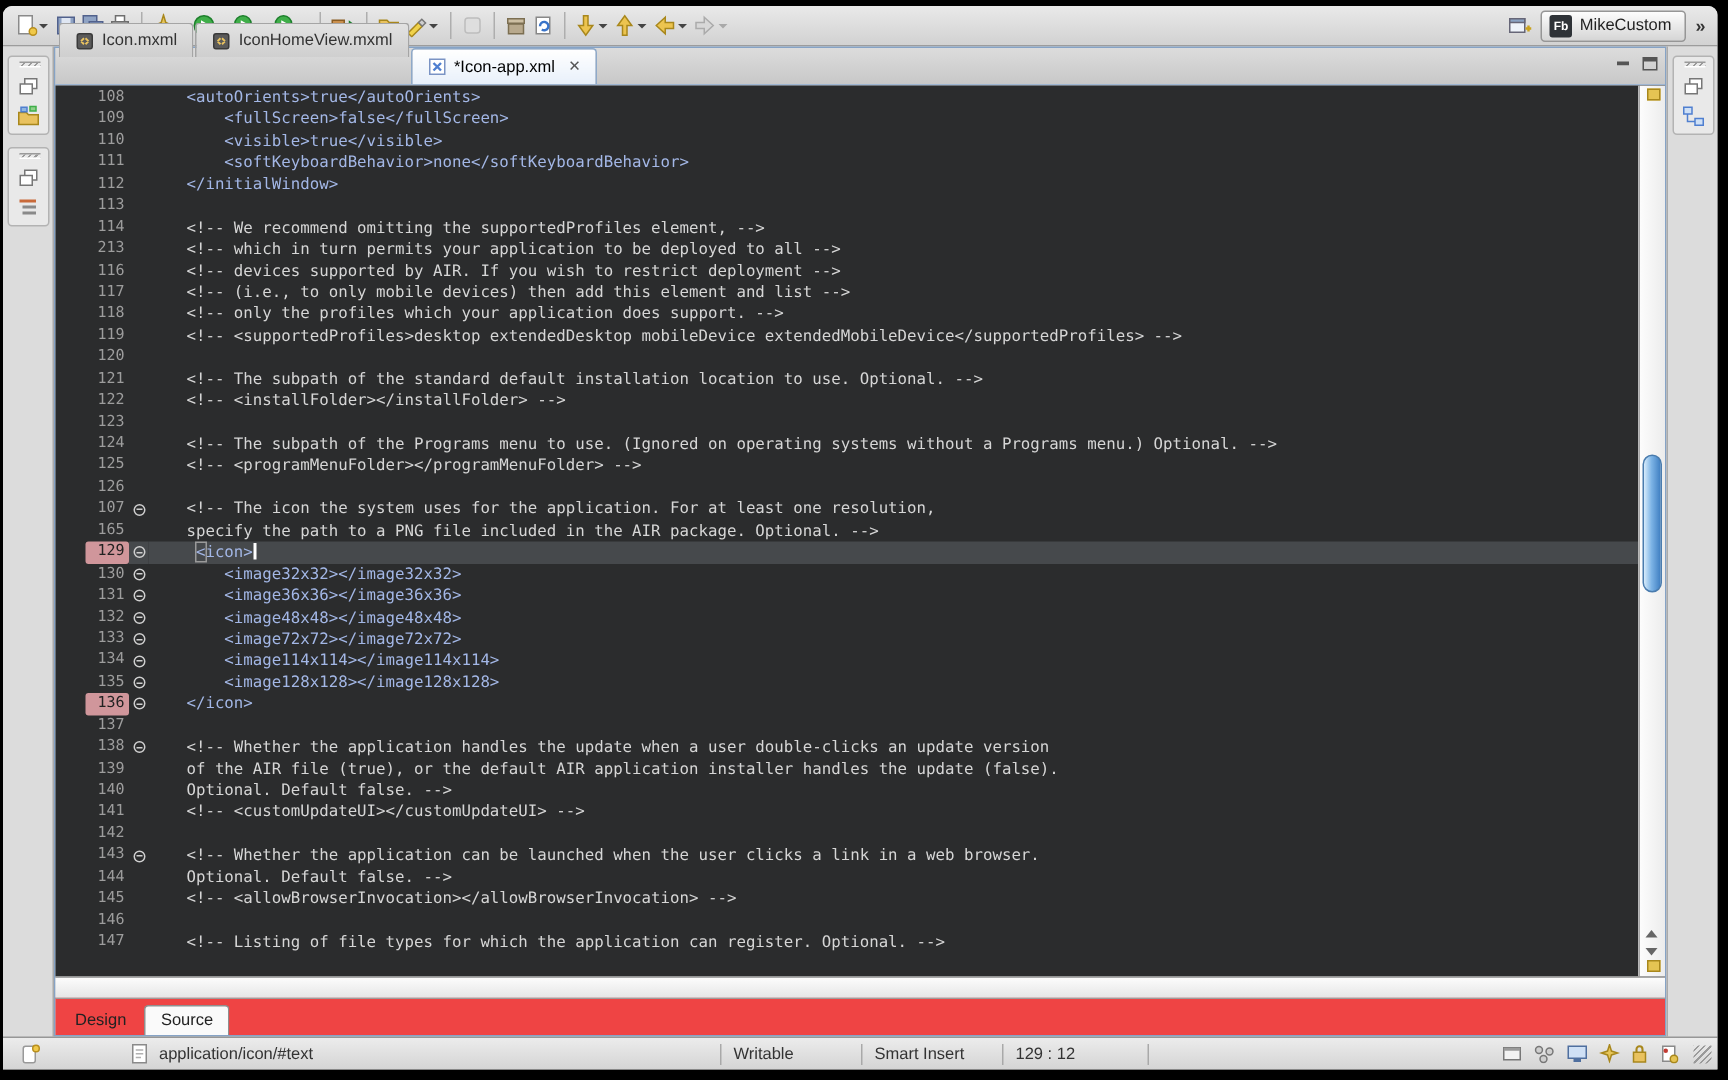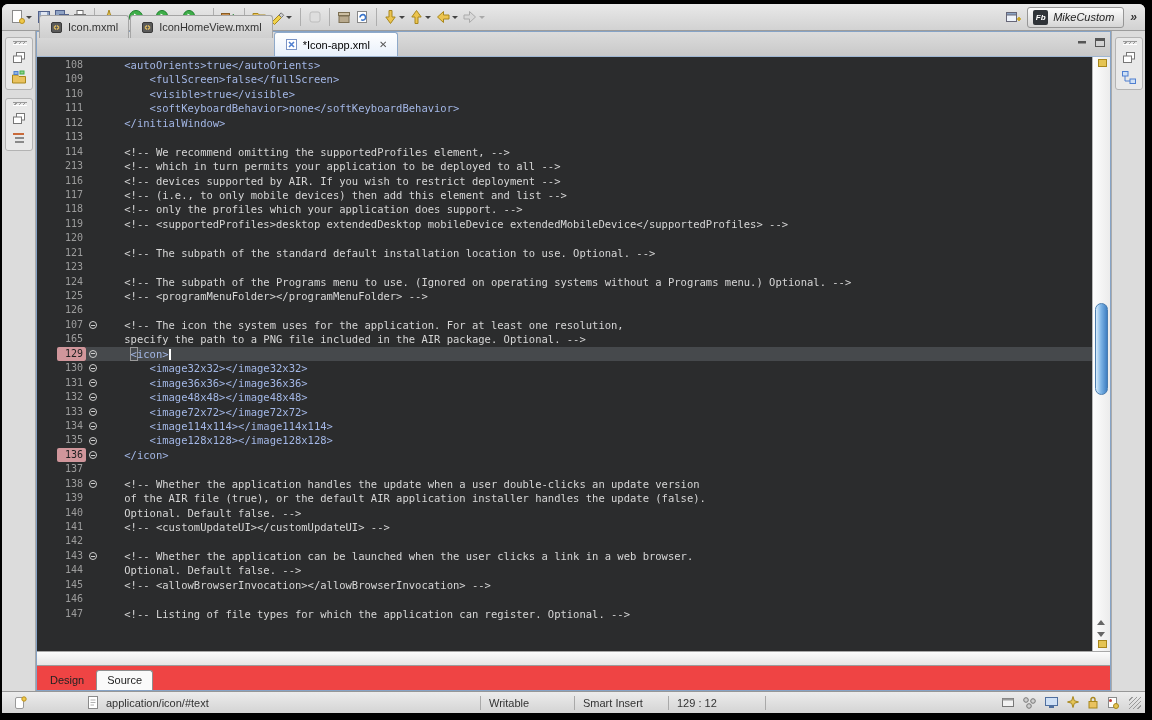--- a/index.html
+++ b/index.html
@@ -21,21 +21,21 @@
            background:linear-gradient(#fafafa,#c9c9c9);border:1px solid #8d8d8d;}
 
   
   .toolbar{height:26px;flex:0 0 26px;background:linear-gradient(#e9e9e9,#d2d2d2);
            border-bottom:1px solid #9c9c9c;display:flex;align-items:center;padding:0 6px;}
   .tbtn{display:flex;align-items:center;height:22px;padding:0 1px;}
   .tsep{width:1px;height:18px;background:#aeaeae;margin:0 5px;flex:0 0 1px;}
   .caret{width:0;height:0;border-left:3px solid transparent;border-right:3px solid transparent;
          border-top:3px solid #444;margin:0 2px 0 1px;}
   .caret.dis{border-top-color:#a9a9a9;}
-  .tool-right{margin-left:auto;display:flex;align-items:center;gap:6px;font-style:italic;}
+  .tool-right{margin-left:auto;display:flex;align-items:center;gap:6px;}
   .persp-btn{display:flex;align-items:center;gap:5px;padding:2px 9px 2px 5px;border:1px solid #969696;
              border-radius:3px;background:linear-gradient(#fdfdfd,#d5d5d5);font-size:11px;color:#222;}
   .fb-chip{width:15px;height:15px;background:#2f3338;color:#fff;border-radius:2px;font-size:8px;
            font-weight:bold;display:flex;align-items:center;justify-content:center;}
   .overflow{font-size:12px;color:#333;font-weight:bold;margin-right:2px;}
 
   
   .main{flex:1 1 auto;display:flex;min-height:0;}
   .rail{flex:0 0 33px;background:#dcdcdc;display:flex;flex-direction:column;align-items:center;padding-top:6px;gap:8px;}
   .rail.left{border-right:1px solid #aaa;}
@@ -328,20 +328,21 @@
               <div class="crow"><span class="lnum">112</span><span class="lfold"></span><span class="ltext tag">    &lt;/initialWindow&gt;</span></div>
               <div class="crow"><span class="lnum">113</span><span class="lfold"></span><span class="ltext blank">&nbsp;</span></div>
               <div class="crow"><span class="lnum">114</span><span class="lfold"></span><span class="ltext comment">    &lt;!-- We recommend omitting the supportedProfiles element, --&gt;</span></div>
               <div class="crow"><span class="lnum">213</span><span class="lfold"></span><span class="ltext comment">    &lt;!-- which in turn permits your application to be deployed to all --&gt;</span></div>
               <div class="crow"><span class="lnum">116</span><span class="lfold"></span><span class="ltext comment">    &lt;!-- devices supported by AIR. If you wish to restrict deployment --&gt;</span></div>
               <div class="crow"><span class="lnum">117</span><span class="lfold"></span><span class="ltext comment">    &lt;!-- (i.e., to only mobile devices) then add this element and list --&gt;</span></div>
               <div class="crow"><span class="lnum">118</span><span class="lfold"></span><span class="ltext comment">    &lt;!-- only the profiles which your application does support. --&gt;</span></div>
               <div class="crow"><span class="lnum">119</span><span class="lfold"></span><span class="ltext comment">    &lt;!-- &lt;supportedProfiles&gt;desktop extendedDesktop mobileDevice extendedMobileDevice&lt;/supportedProfiles&gt; --&gt;</span></div>
               <div class="crow"><span class="lnum">120</span><span class="lfold"></span><span class="ltext blank">&nbsp;</span></div>
               <div class="crow"><span class="lnum">121</span><span class="lfold"></span><span class="ltext comment">    &lt;!-- The subpath of the standard default installation location to use. Optional. --&gt;</span></div>
+              <div class="crow"><span class="lnum">122</span><span class="lfold"></span><span class="ltext comment">    &lt;!-- &lt;installFolder&gt;&lt;/installFolder&gt; --&gt;</span></div>
               <div class="crow"><span class="lnum">123</span><span class="lfold"></span><span class="ltext blank">&nbsp;</span></div>
               <div class="crow"><span class="lnum">124</span><span class="lfold"></span><span class="ltext comment">    &lt;!-- The subpath of the Programs menu to use. (Ignored on operating systems without a Programs menu.) Optional. --&gt;</span></div>
               <div class="crow"><span class="lnum">125</span><span class="lfold"></span><span class="ltext comment">    &lt;!-- &lt;programMenuFolder&gt;&lt;/programMenuFolder&gt; --&gt;</span></div>
               <div class="crow"><span class="lnum">126</span><span class="lfold"></span><span class="ltext blank">&nbsp;</span></div>
               <div class="crow"><span class="lnum">107</span><span class="lfold"><span class="folddot"></span></span><span class="ltext comment">    &lt;!-- The icon the system uses for the application. For at least one resolution,</span></div>
               <div class="crow"><span class="lnum">165</span><span class="lfold"></span><span class="ltext comment">    specify the path to a PNG file included in the AIR package. Optional. --&gt;</span></div>
               <div class="crow cur"><span class="lnum mark">129</span><span class="lfold"><span class="folddot"></span></span><span class="ltext tag">     <span class="brk">&lt;</span>icon&gt;<span class="caret-bar"></span></span></div>
               <div class="crow"><span class="lnum">130</span><span class="lfold"><span class="folddot"></span></span><span class="ltext tag">        &lt;image32x32&gt;&lt;/image32x32&gt;</span></div>
               <div class="crow"><span class="lnum">131</span><span class="lfold"><span class="folddot"></span></span><span class="ltext tag">        &lt;image36x36&gt;&lt;/image36x36&gt;</span></div>
               <div class="crow"><span class="lnum">132</span><span class="lfold"><span class="folddot"></span></span><span class="ltext tag">        &lt;image48x48&gt;&lt;/image48x48&gt;</span></div>

